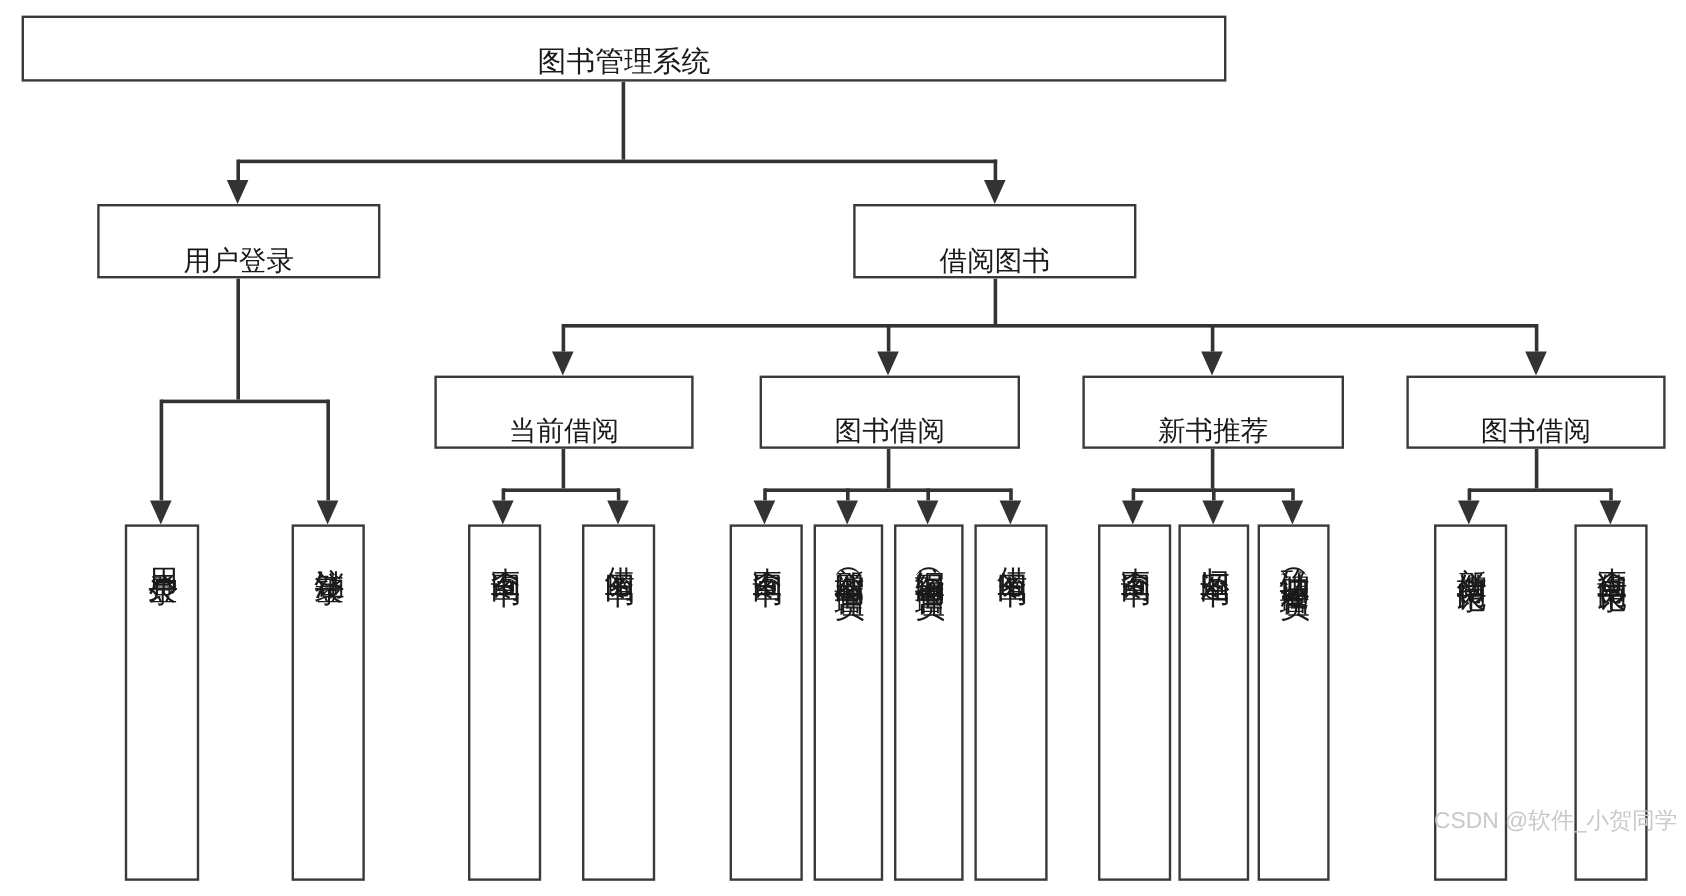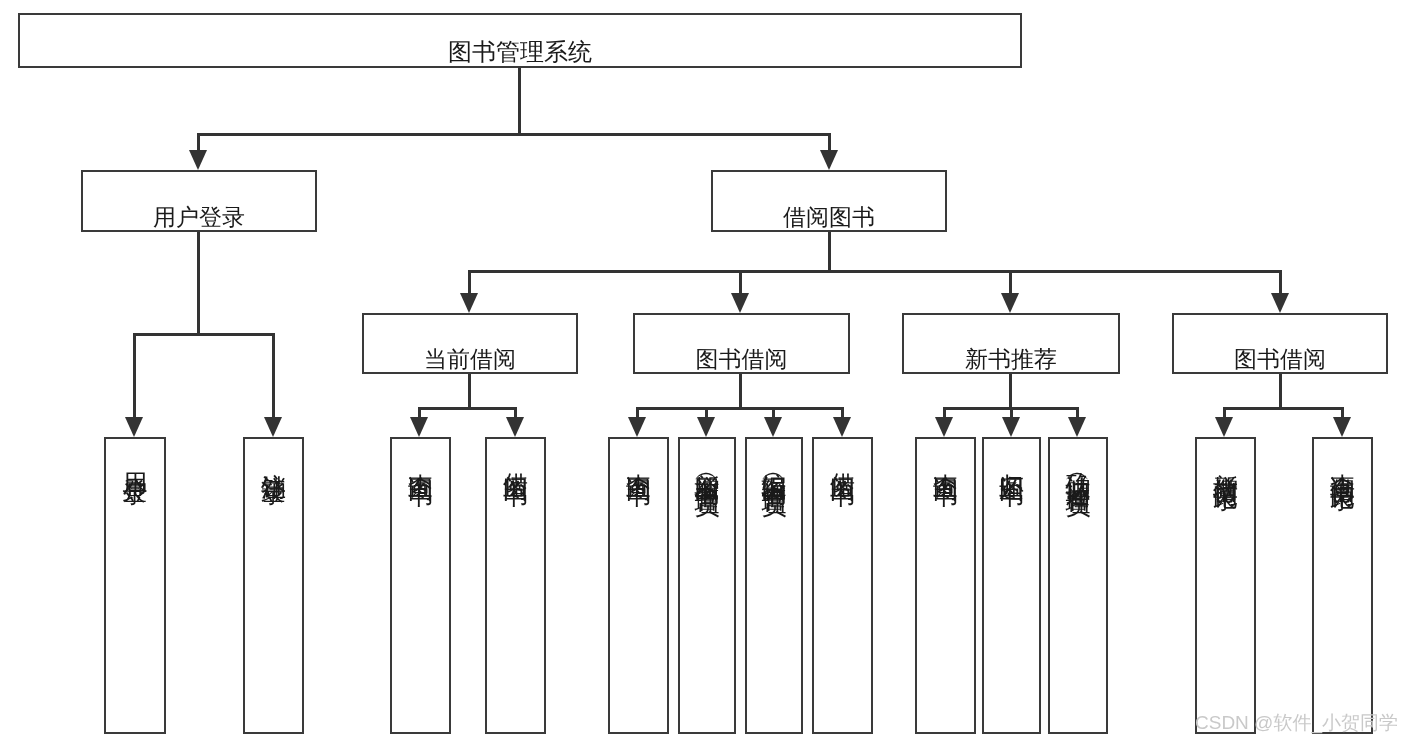--- a/index.html
+++ b/index.html
@@ -185,14 +185,14 @@
       <div class="node vert" style="left: 1048px; top: 437px; width: 60px; height: 297px;">
         <span class="label">确认归还（管理员）</span>
       </div>
       <div class="node vert" style="left: 1195px; top: 437px; width: 61px; height: 297px;">
         <span class="label">新增借阅记录</span>
       </div>
       <div class="node vert" style="left: 1312px; top: 437px; width: 61px; height: 297px;">
         <span class="label">查询借阅记录</span>
       </div>
     </div>
-  <div class="watermark" style="left: 1195px; top: 710px; color: rgb(201, 201, 201);">CSDN @软件_小贺同学</div>
+  <div class="watermark" style="left: 1195px; top: 671px; color: rgb(201, 201, 201);">CSDN @软件_小贺同学</div>
 </div>
 
 </body></html>

